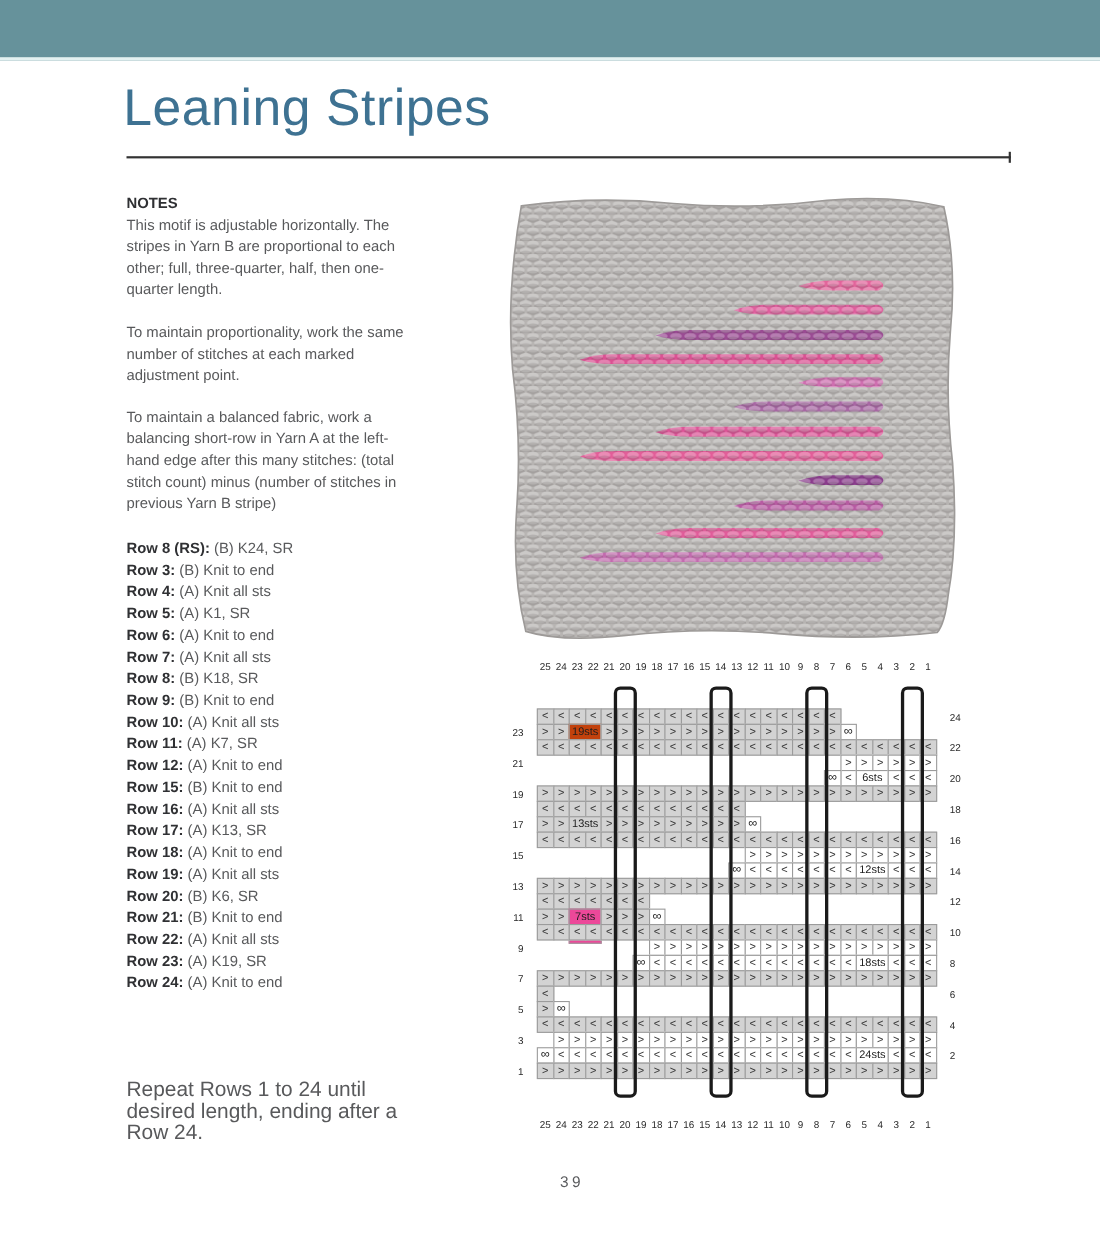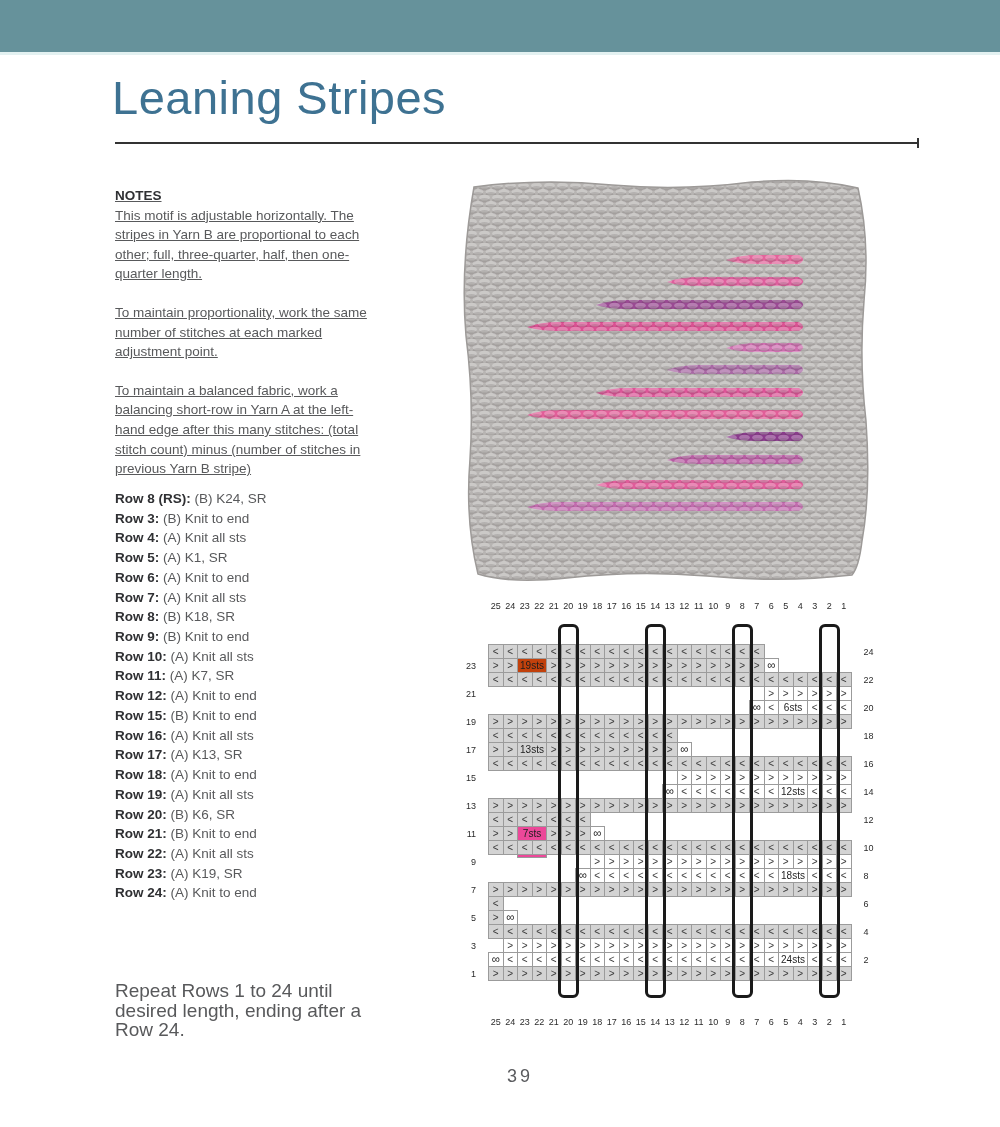--- a/index.html
+++ b/index.html
@@ -7,22 +7,22 @@
     width:1000px;height:1127px;position:relative;background:#ffffff;
     font-family:"Liberation Sans", sans-serif;overflow:hidden;
   }
   .header-bar{position:absolute;left:0;top:0;width:1000px;height:52px;
     background:#66929b;border-bottom:3px solid #e3f1f1;}
   .page-title{position:absolute;left:112px;top:70px;font-size:47px;
     color:#3e7292;font-weight:400;letter-spacing:0.5px;}
   .title-rule{position:absolute;left:115px;top:142px;width:804px;height:2px;background:#333333;}
   .title-rule-tick{position:absolute;left:917px;top:138px;width:2px;height:10px;background:#333333;}
 
-  .notes-section{position:absolute;left:115px;top:186px;width:262px;
-    font-size:13.5px;line-height:19.6px;color:#58595b;text-decoration:underline;}
+  .notes-section{position:absolute;left:115px;top:175px;width:262px;
+    font-size:13.5px;line-height:19.6px;color:#58595b;}
   .notes-heading{font-weight:bold;color:#2f3033;margin:0;font-size:13.5px;}
   .note-para{margin:0 0 19px 0;}
   .note-para:last-child{margin-bottom:0;}
 
   .rows-list{position:absolute;left:115px;top:489px;width:320px;
     font-size:13.5px;line-height:19.72px;color:#58595b;}
   .row-label{color:#2f3033;font-weight:bold;}
 
   .repeat-note{position:absolute;left:115px;top:981px;width:262px;
     font-size:19px;line-height:19.6px;color:#58595b;}
@@ -37,21 +37,21 @@
   .turn-cell{font-size:11.5px;line-height:12.5px;color:#1d1d1d;}
   .label-cell{font-size:10px;white-space:nowrap;line-height:13.5px;color:#1d1d1d;}
   .colnum{position:absolute;text-align:center;font-size:9px;color:#2b2b2b;line-height:12px;}
   .rownum{position:absolute;font-size:9px;color:#2b2b2b;line-height:12px;}
   .rownum-left{text-align:right;}
   .rownum-right{text-align:left;}
   .marker{position:absolute;box-sizing:border-box;border:3.5px solid #1a1a1a;
     border-radius:6px;background:transparent;}
 
   .page-number{position:absolute;left:490px;top:1066px;width:60px;text-align:center;
-    font-size:18px;letter-spacing:3px;color:#5a5b5e;}
+    font-size:14px;letter-spacing:3px;color:#5a5b5e;}
 </style>
 </head>
 <body>
 
 <div class="header-bar"></div>
 
 <h1 class="page-title" style="margin:0;">Leaning Stripes</h1>
 <div class="title-rule"></div>
 <div class="title-rule-tick"></div>
 

